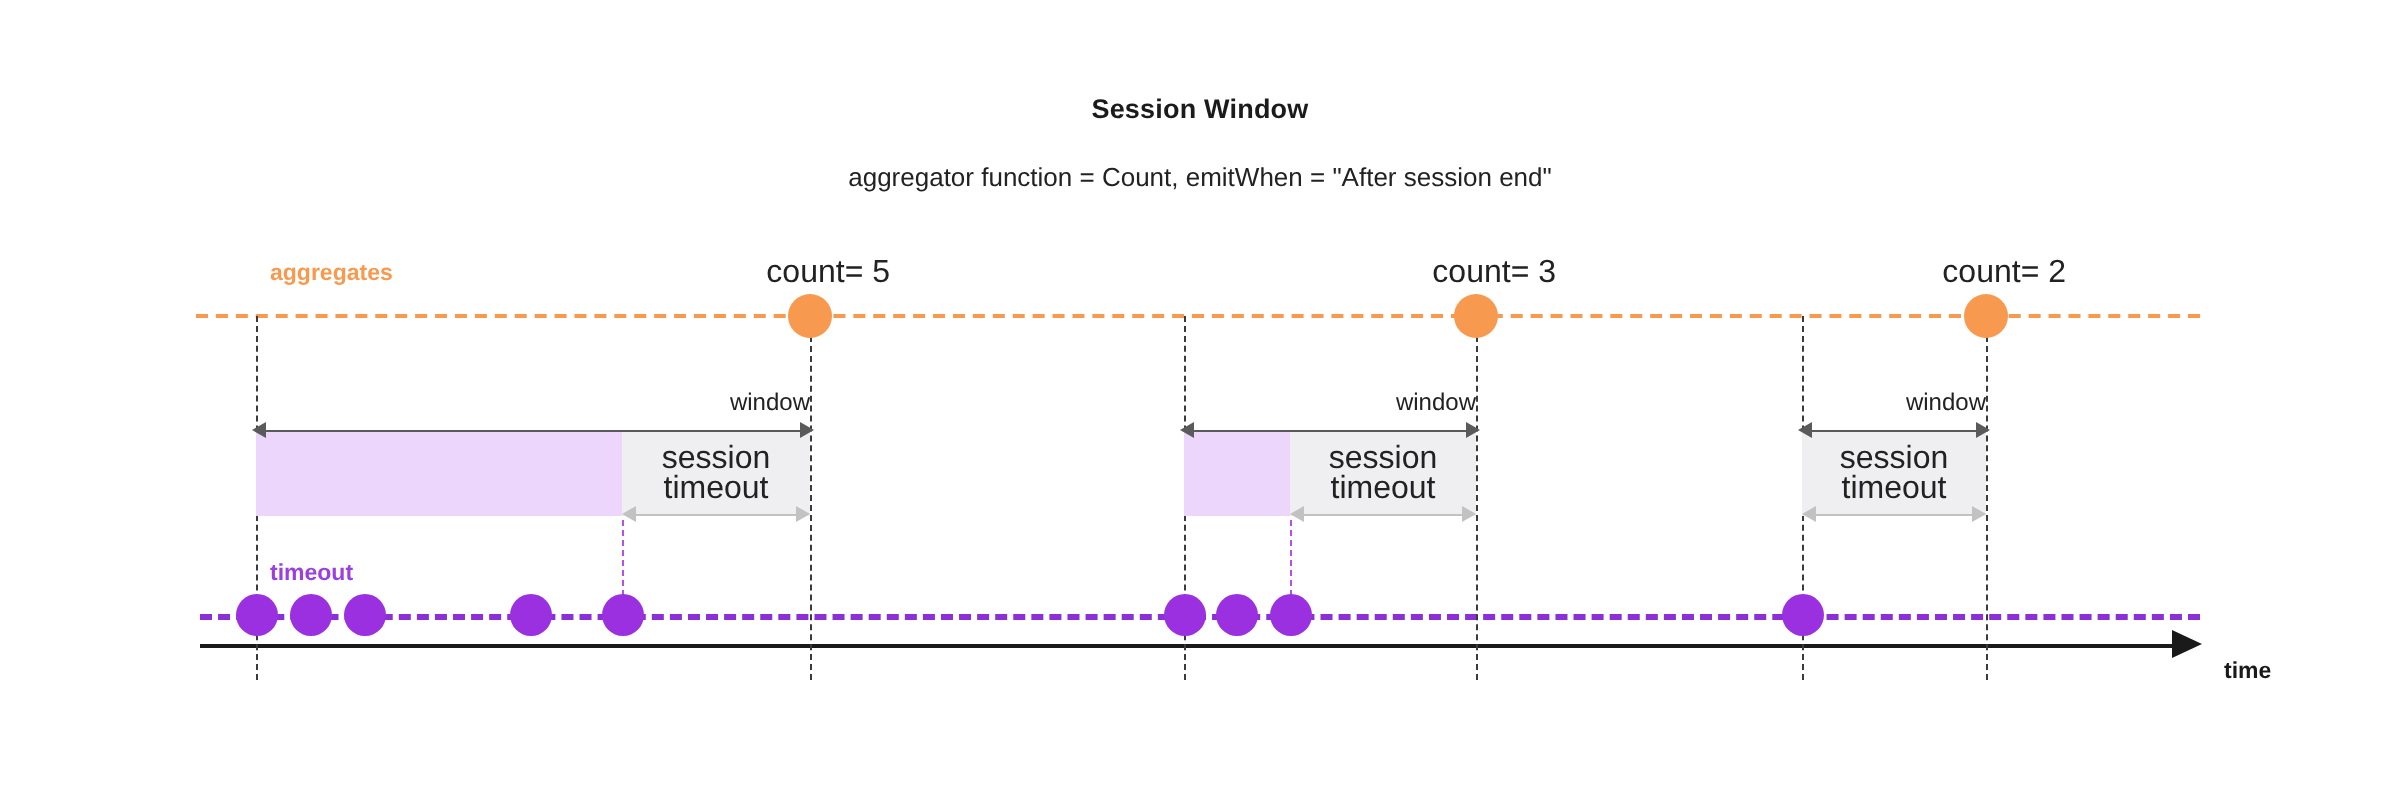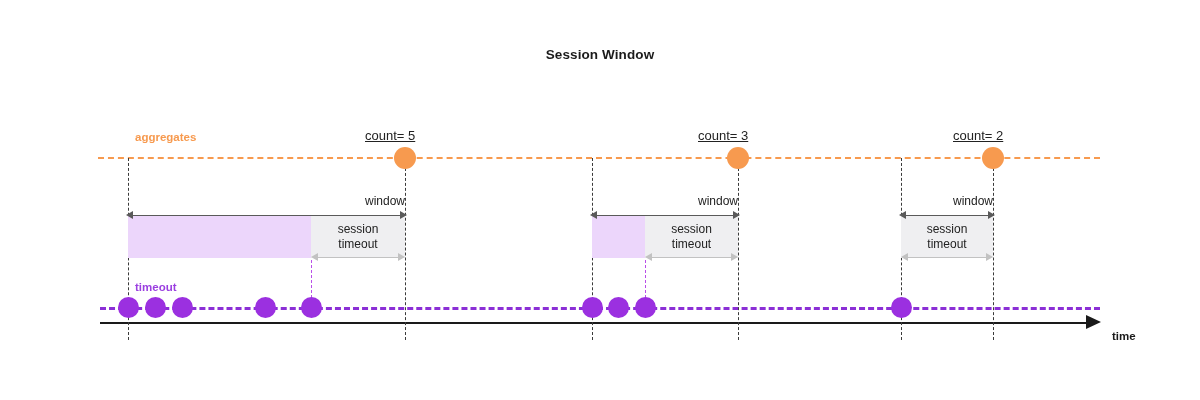--- a/index.html
+++ b/index.html
@@ -113,52 +113,52 @@
   .arrow-head.right.light { border-left: 7px solid #c2c2c2; }
 
   
   .window-label {
     font-size: 12px;
     color: #222222;
     text-align: right;
     top: 194px;
   }
   .timeout-label {
-    font-size: 12px;
+    font-size: 16px;
     color: #222222;
     text-align: center;
     line-height: 15px;
   }
 
   
   .event-dot {
     width: 21px; height: 21px;
     border-radius: 50%;
     background: #9b30e0;
   }
   .agg-dot {
     width: 22px; height: 22px;
     border-radius: 50%;
     background: #f79a4f;
   }
   .count-label {
-    font-size: 13px;
-    color: #222222;
-    text-align: left;
+    font-size: 16px;
+    color: #222222;
+    text-align: right;
     top: 128px;
     width: 80px;
-    text-decoration: underline;
   }
 </style>
 </head>
 <body>
 
 <div id="canvas">
 
   <div class="abs title">Session Window</div>
+  <div class="abs subtitle">aggregator function = Count, emitWhen = "After session end"</div>
 
   <div class="abs agg-line"></div>
   <div class="abs row-label aggregates">aggregates</div>
 
   <div class="abs events-line"></div>
   <div class="abs row-label events">timeout</div>
 
   <div class="abs time-axis"></div>
   <div class="abs time-arrow"></div>
   <div class="abs time-label" style="left:1112px;">time</div>

